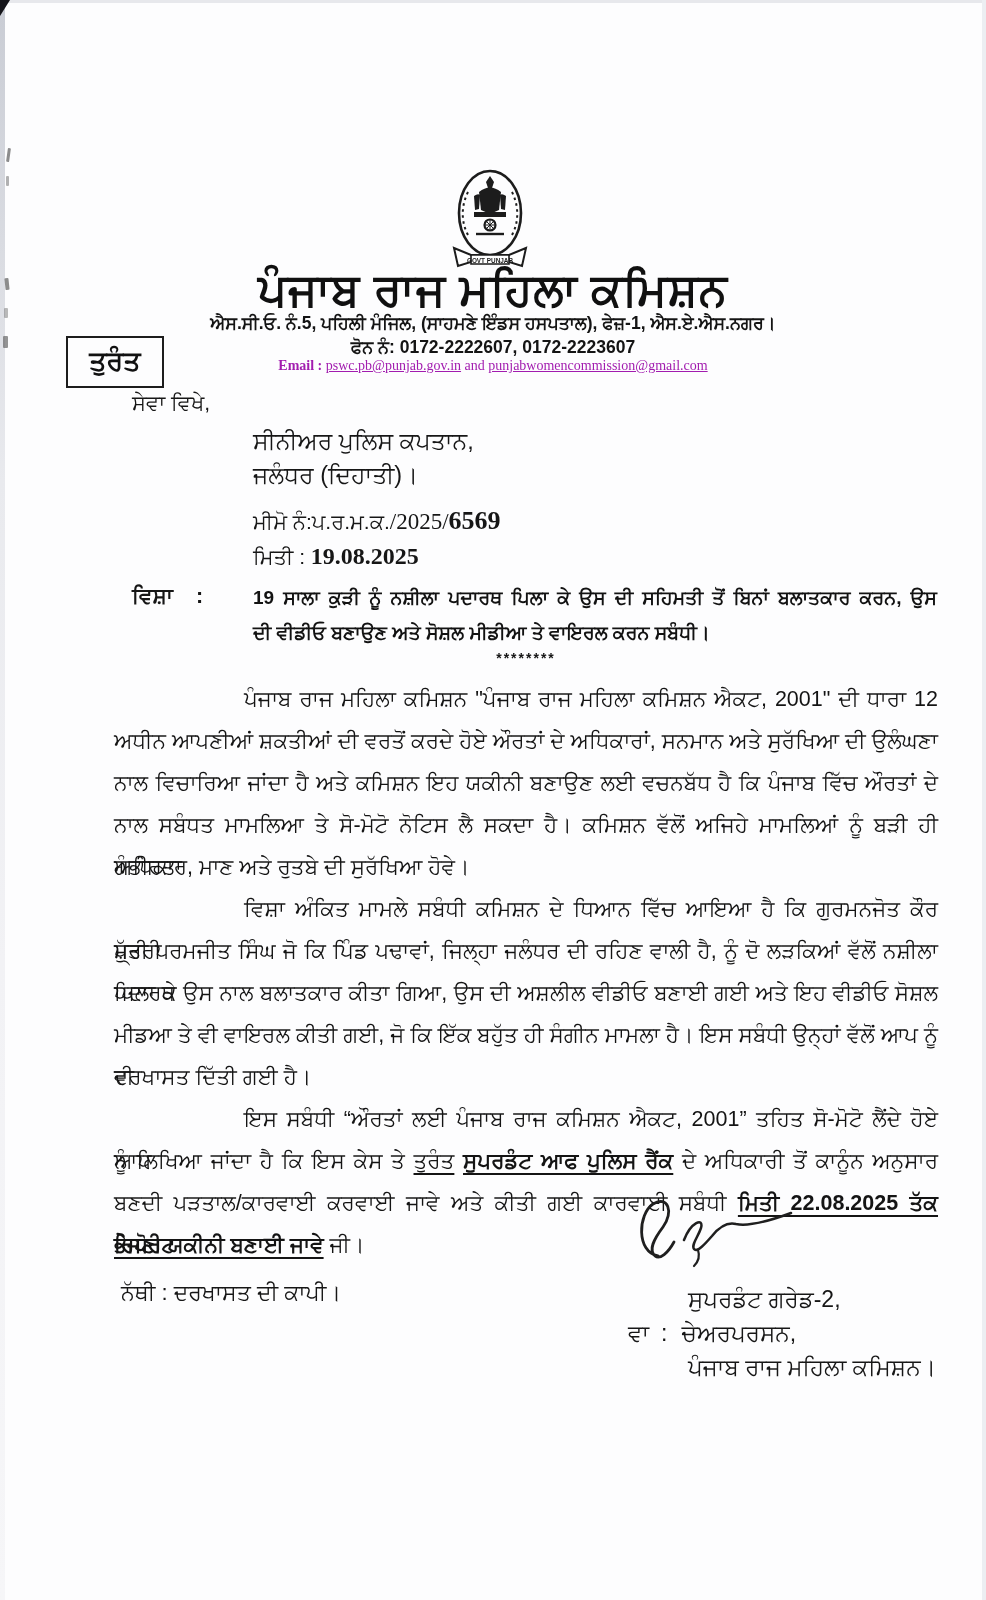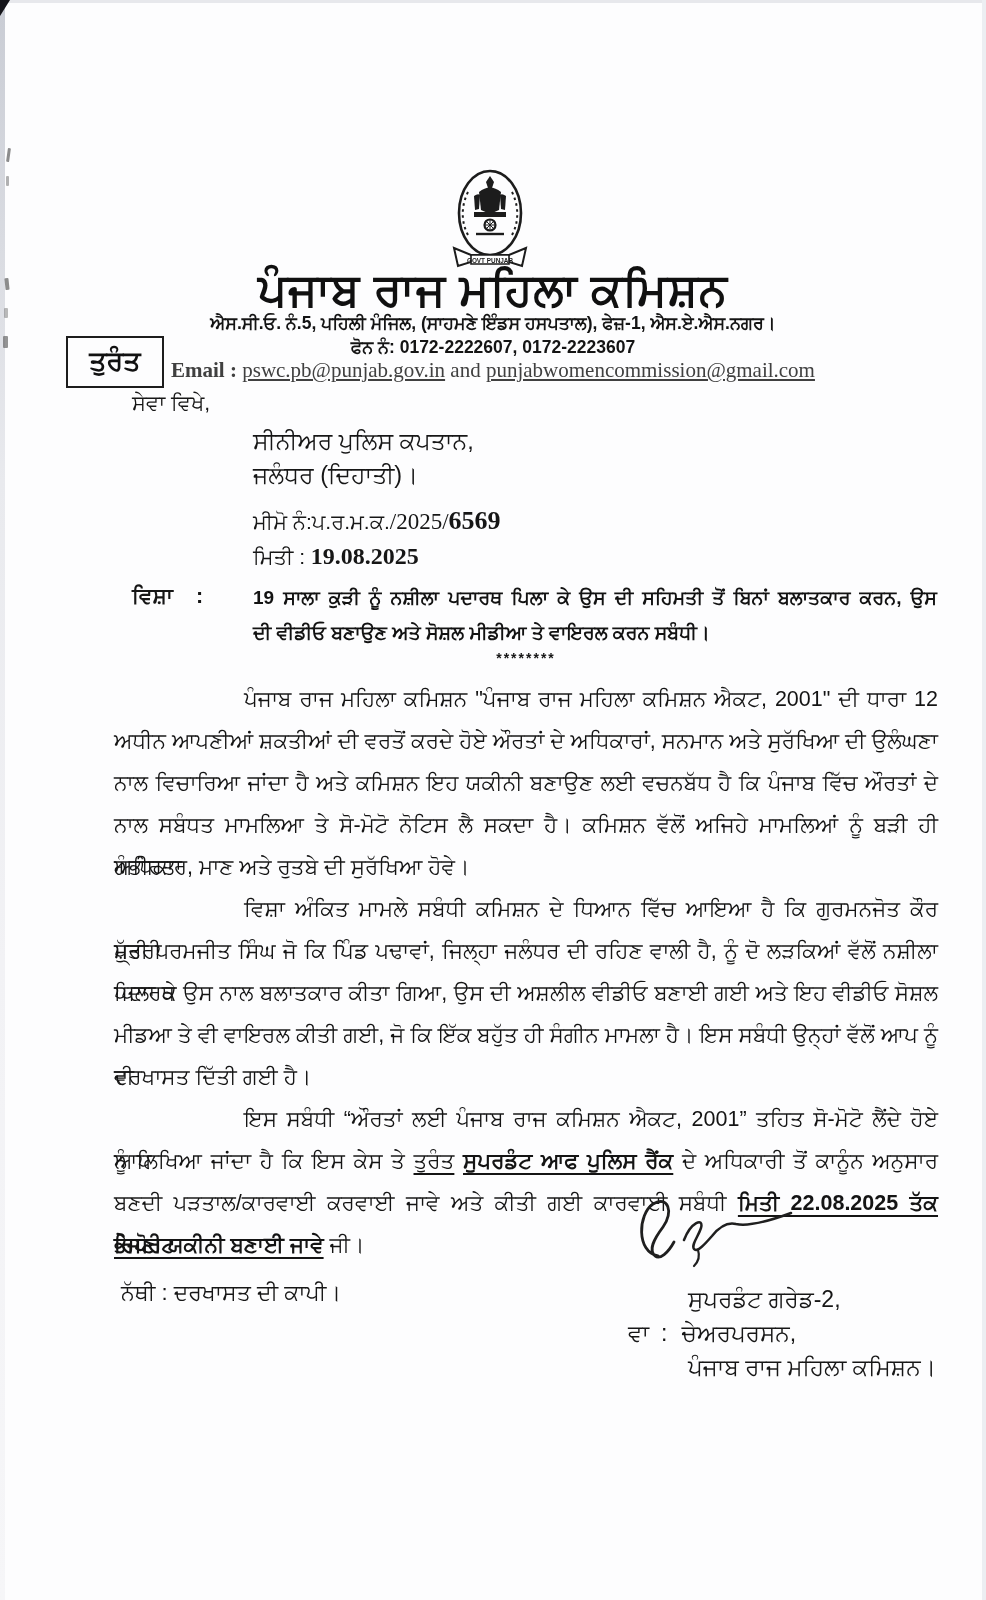--- a/index.html
+++ b/index.html
@@ -27,21 +27,21 @@
 
   
   .emblem{position:absolute;left:438px;top:166px;width:104px;height:114px;}
   .org-name{position:absolute;left:0;top:264px;width:986px;text-align:center;
     font-size:45px;font-weight:600;letter-spacing:1px;color:#101010;}
   .addr{position:absolute;left:0;top:313px;width:986px;text-align:center;
     font-size:17.5px;font-weight:bold;color:#141414;}
   .phone{position:absolute;left:0;top:337px;width:986px;text-align:center;
     font-size:17.5px;font-weight:bold;color:#141414;}
   .email-line{position:absolute;left:0;top:358px;width:986px;text-align:center;
-    font-size:21px;font-family:"Liberation Serif", serif;color:#404040;}
+    font-size:14px;font-family:"Liberation Serif", serif;color:#a21caf;}
   .email-line .lbl{font-weight:bold;}
   .email-line .lnk{text-decoration:underline;}
 
   .salutation{position:absolute;left:132px;top:391px;font-size:21px;}
   .recipient{position:absolute;left:253px;top:424px;font-size:23.5px;line-height:34px;}
 
   .memo{position:absolute;left:253px;top:503px;font-size:21px;line-height:35px;}
   .memo .num{font-family:"Liberation Serif", serif;font-size:23px;}
   .memo .big{font-weight:bold;font-size:26px;font-family:"Liberation Serif", serif;}
   .memo .date-v{font-weight:bold;font-size:24px;font-family:"Liberation Serif", serif;}

